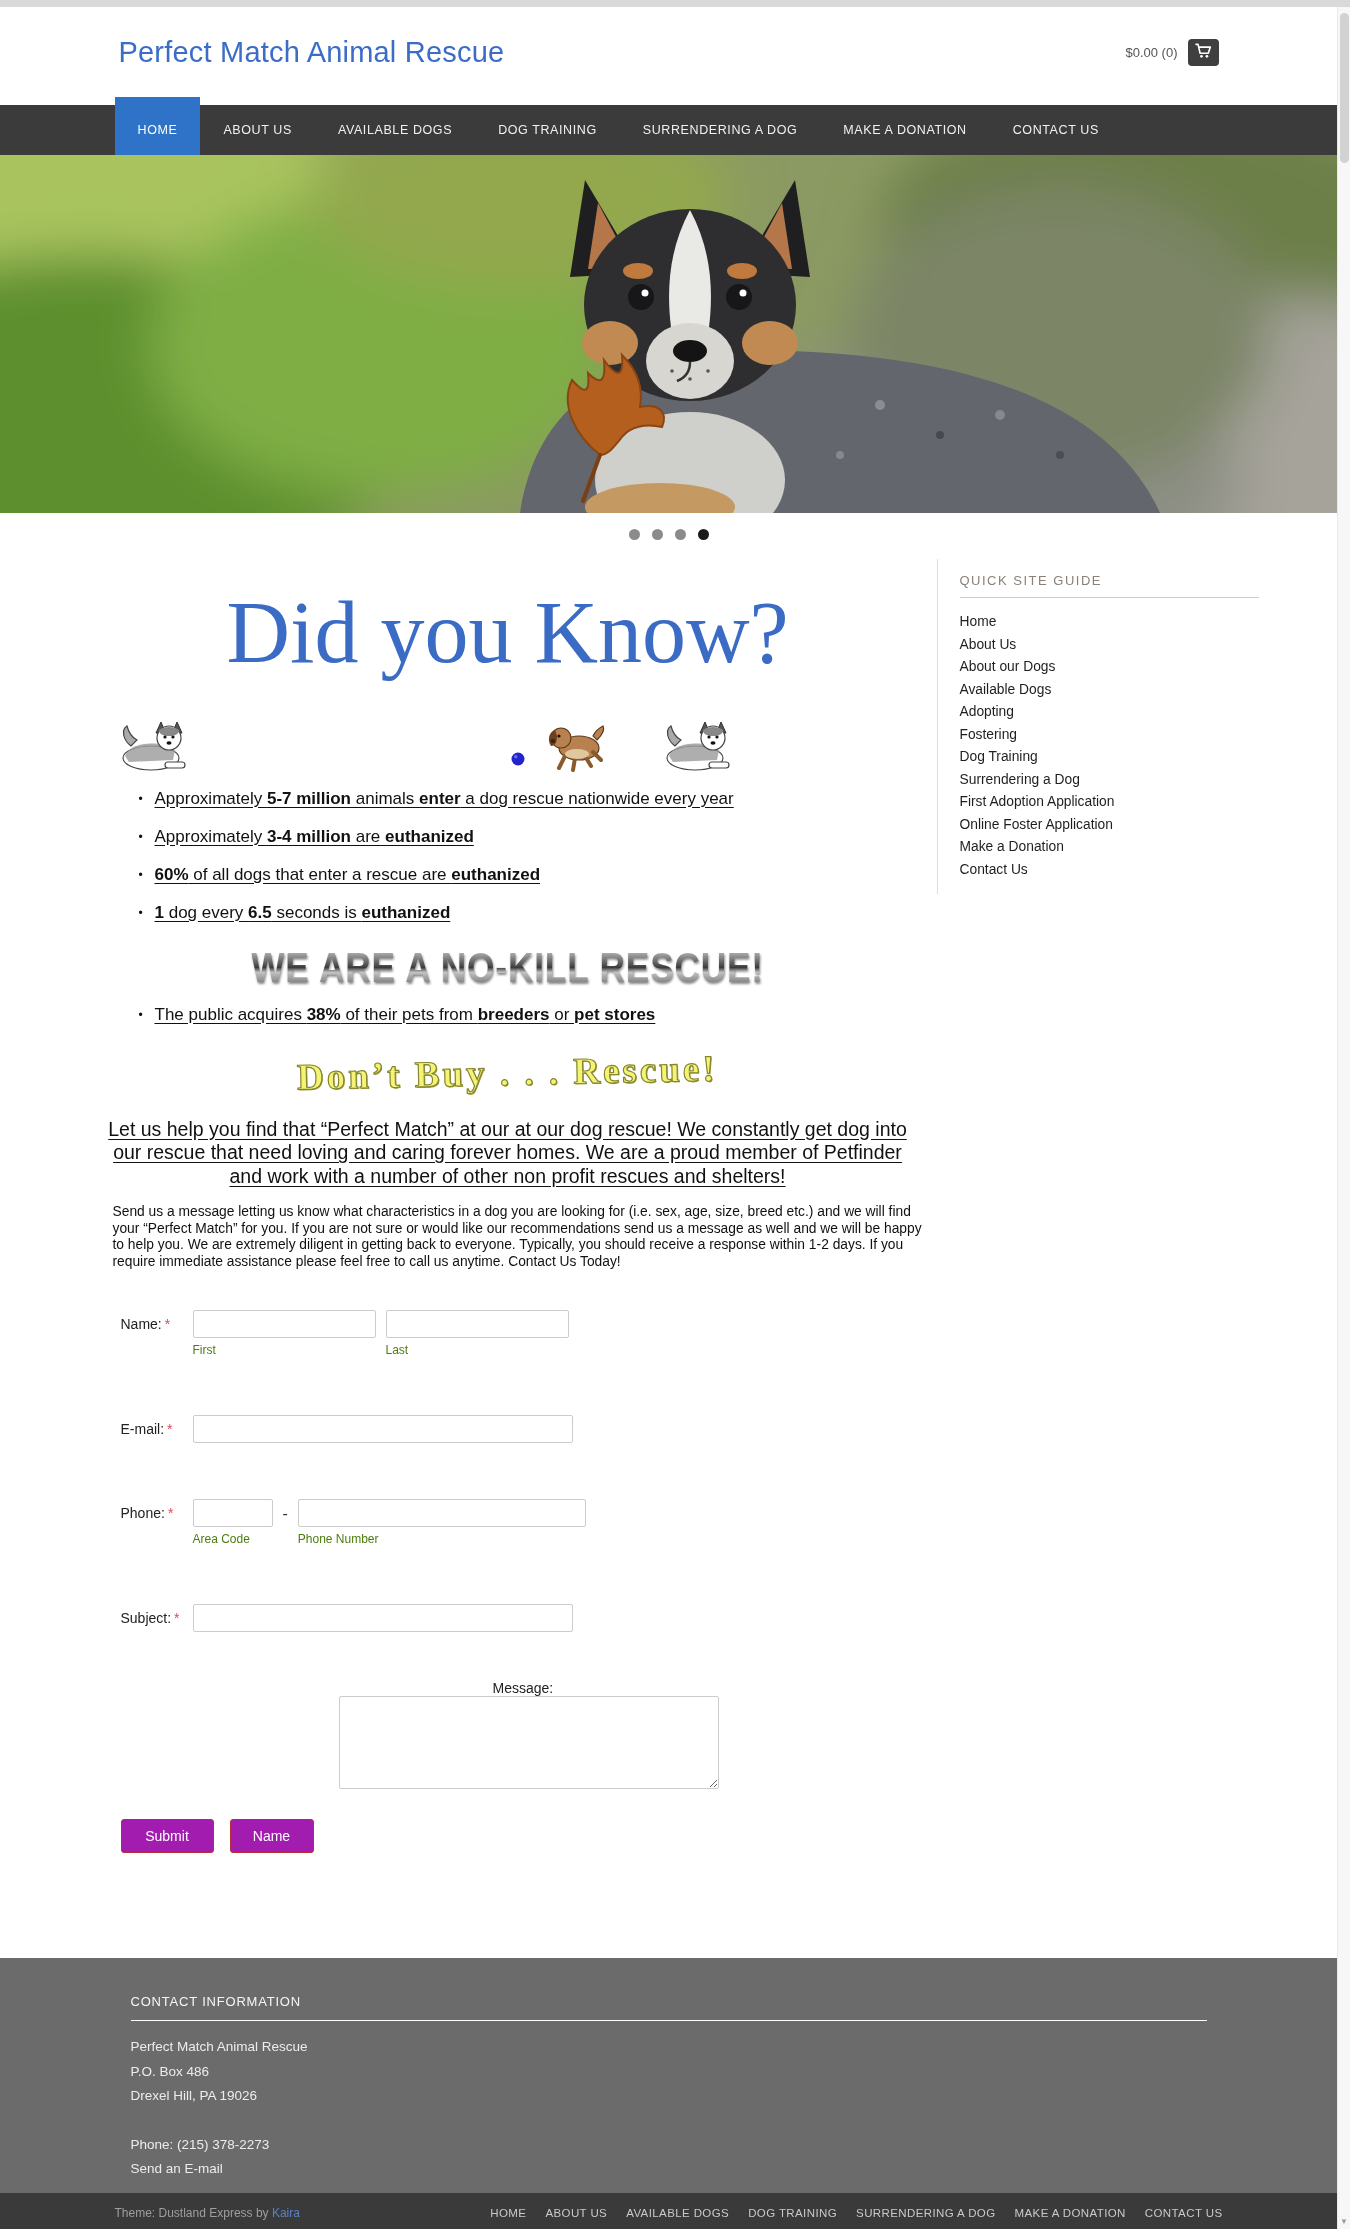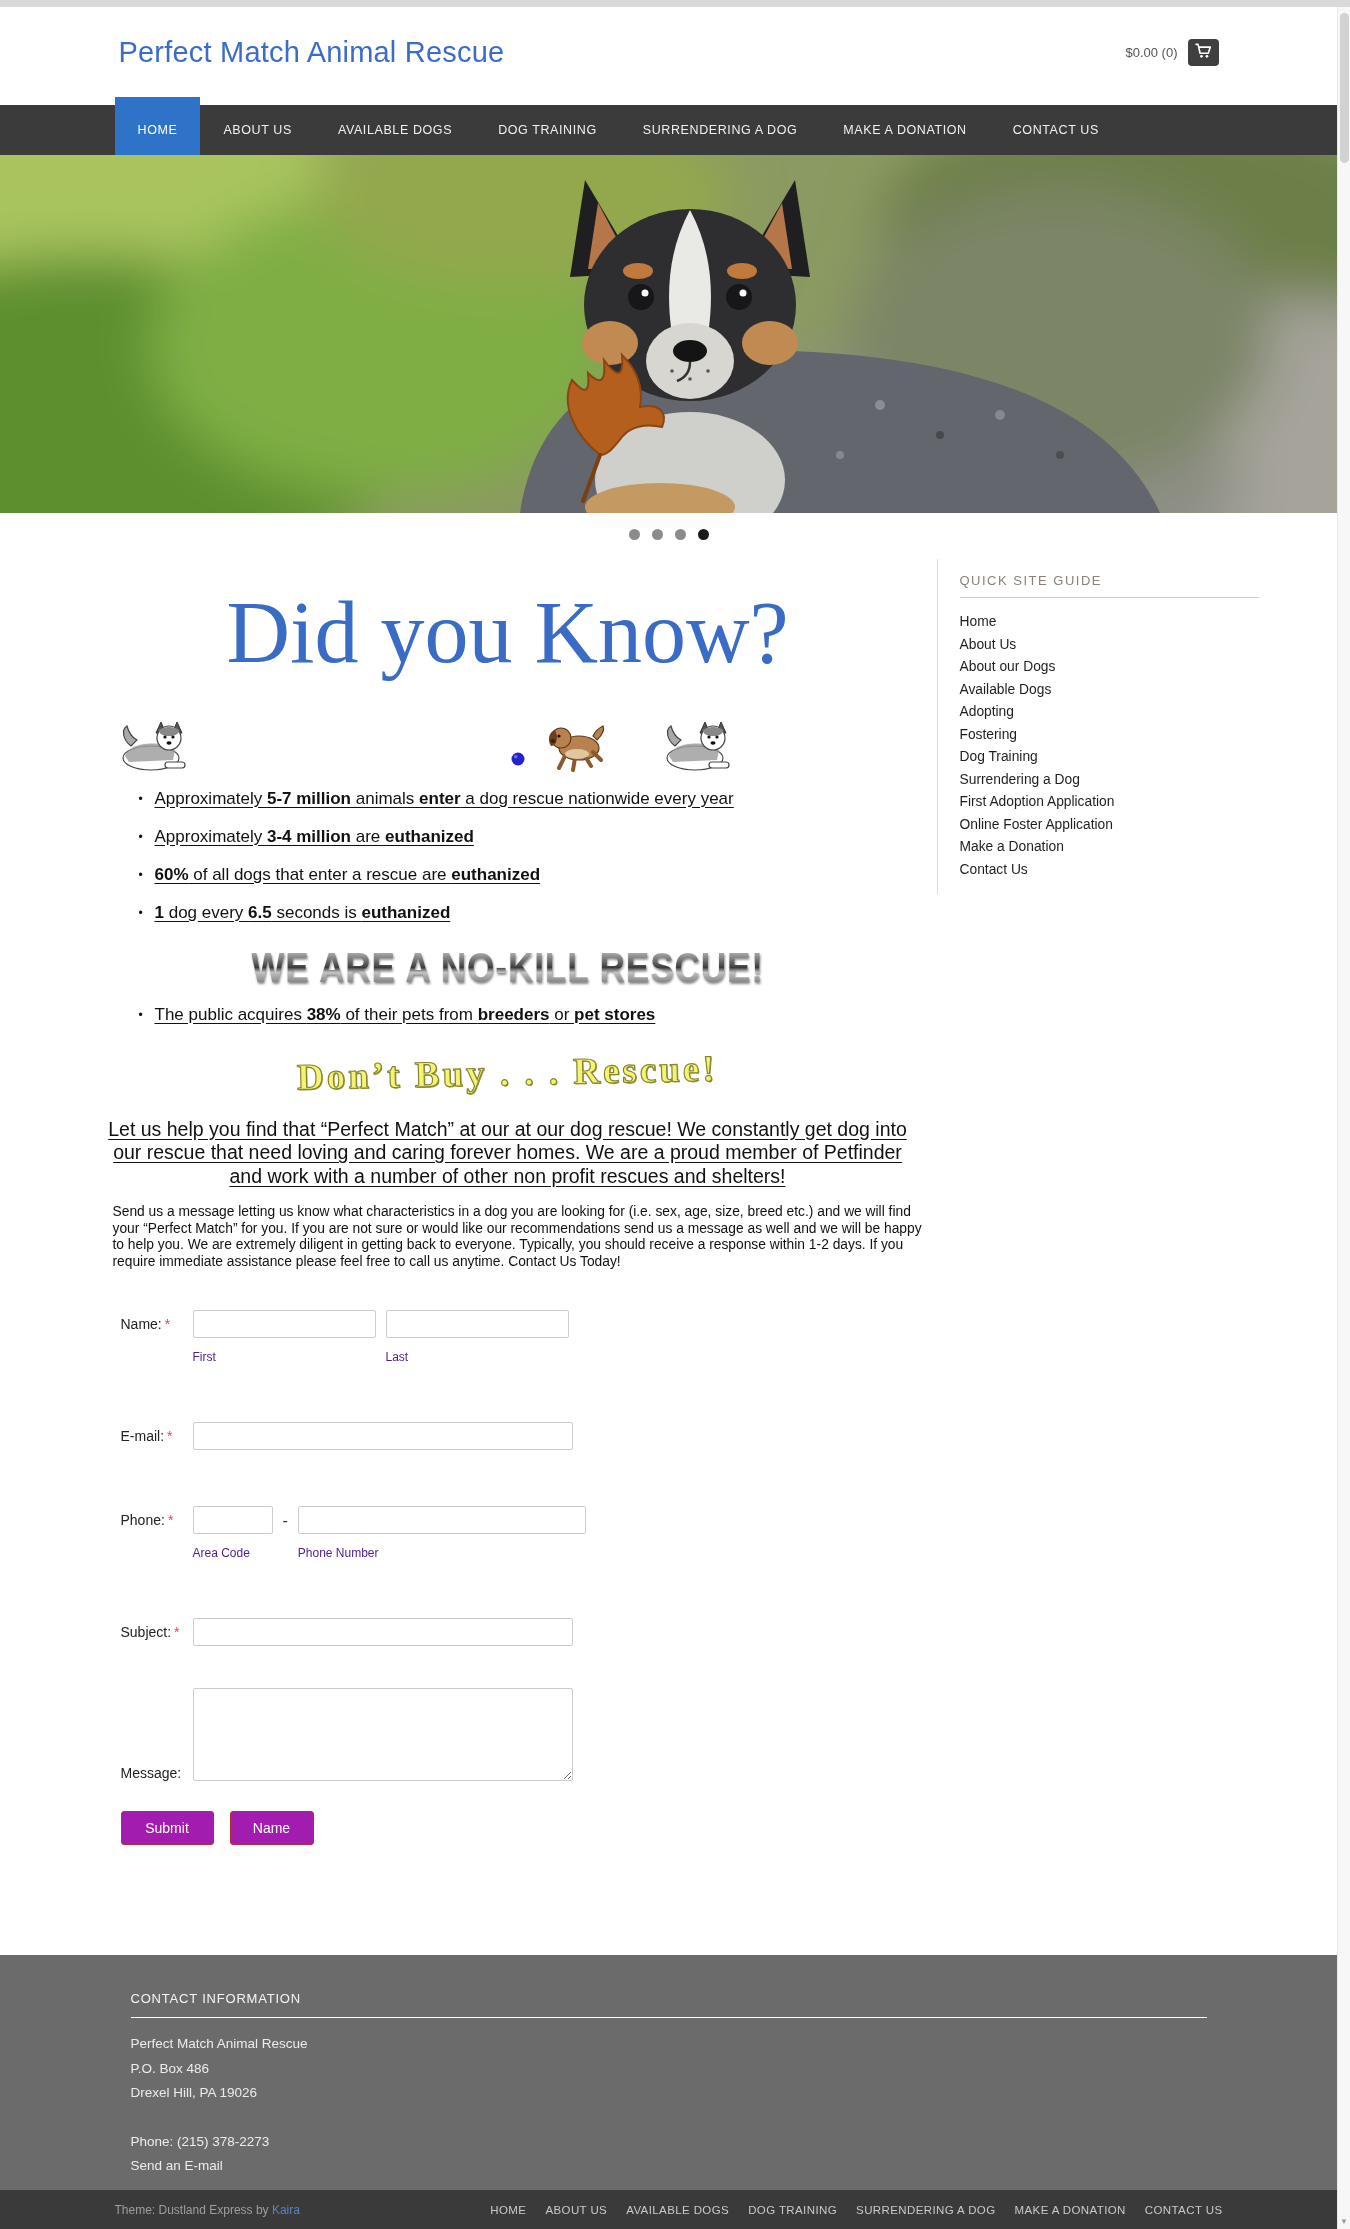--- a/index.html
+++ b/index.html
@@ -72,26 +72,26 @@
 
   .lead-para { margin:24px auto 0; width:810px; text-align:center; font-size:19.5px; line-height:23.5px;
                color:#111; text-decoration:underline; text-underline-offset:3px; }
   .body-para { margin:16px 0 0 34px; width:810px; font-size:13.8px; line-height:16.5px; color:#111; }
 
   
   .contact-form { margin:40px 0 0 42px; }
   .form-row { display:flex; margin-bottom:58px; }
   .form-row.tight { margin-bottom:56px; }
   .form-row.subject-row { margin-bottom:42px; }
-  .form-row.message-row { margin-bottom:30px; align-items:flex-end; }
+  .form-row.message-row { margin-bottom:30px; align-items:center;flex-direction:column; }
   .flabel { width:72px; padding-top:6px; font-size:14px; color:#222; flex:none; }
   .req { color:#e0465a; margin-left:3px; }
   .fgroup { display:flex; gap:10px; }
   .fcol { display:flex; flex-direction:column; }
-  .sublabel { font-size:12px; color:#4c1d95; margin-top:12px; }
+  .sublabel { font-size:12px; color:#4d7c0f; margin-top:5px; }
   input[type="text"], textarea { border:1px solid #ccc; border-radius:2px; background:#fff;
       font-family:"Liberation Sans", sans-serif; font-size:14px; padding:4px 6px; outline:none; }
   .inp-name { width:183px; height:28px; }
   .inp-area { width:80px; height:28px; }
   .inp-phone { width:288px; height:28px; }
   .inp-wide { width:380px; height:28px; }
   .inp-msg { width:380px; height:93px; resize:both; }
   .dash { padding-top:6px; color:#333; }
   .btn-row { display:flex; gap:16px; }
   .btn { background:#a21caf; color:#fff; border:1px solid #b92d35; border-radius:3px;

